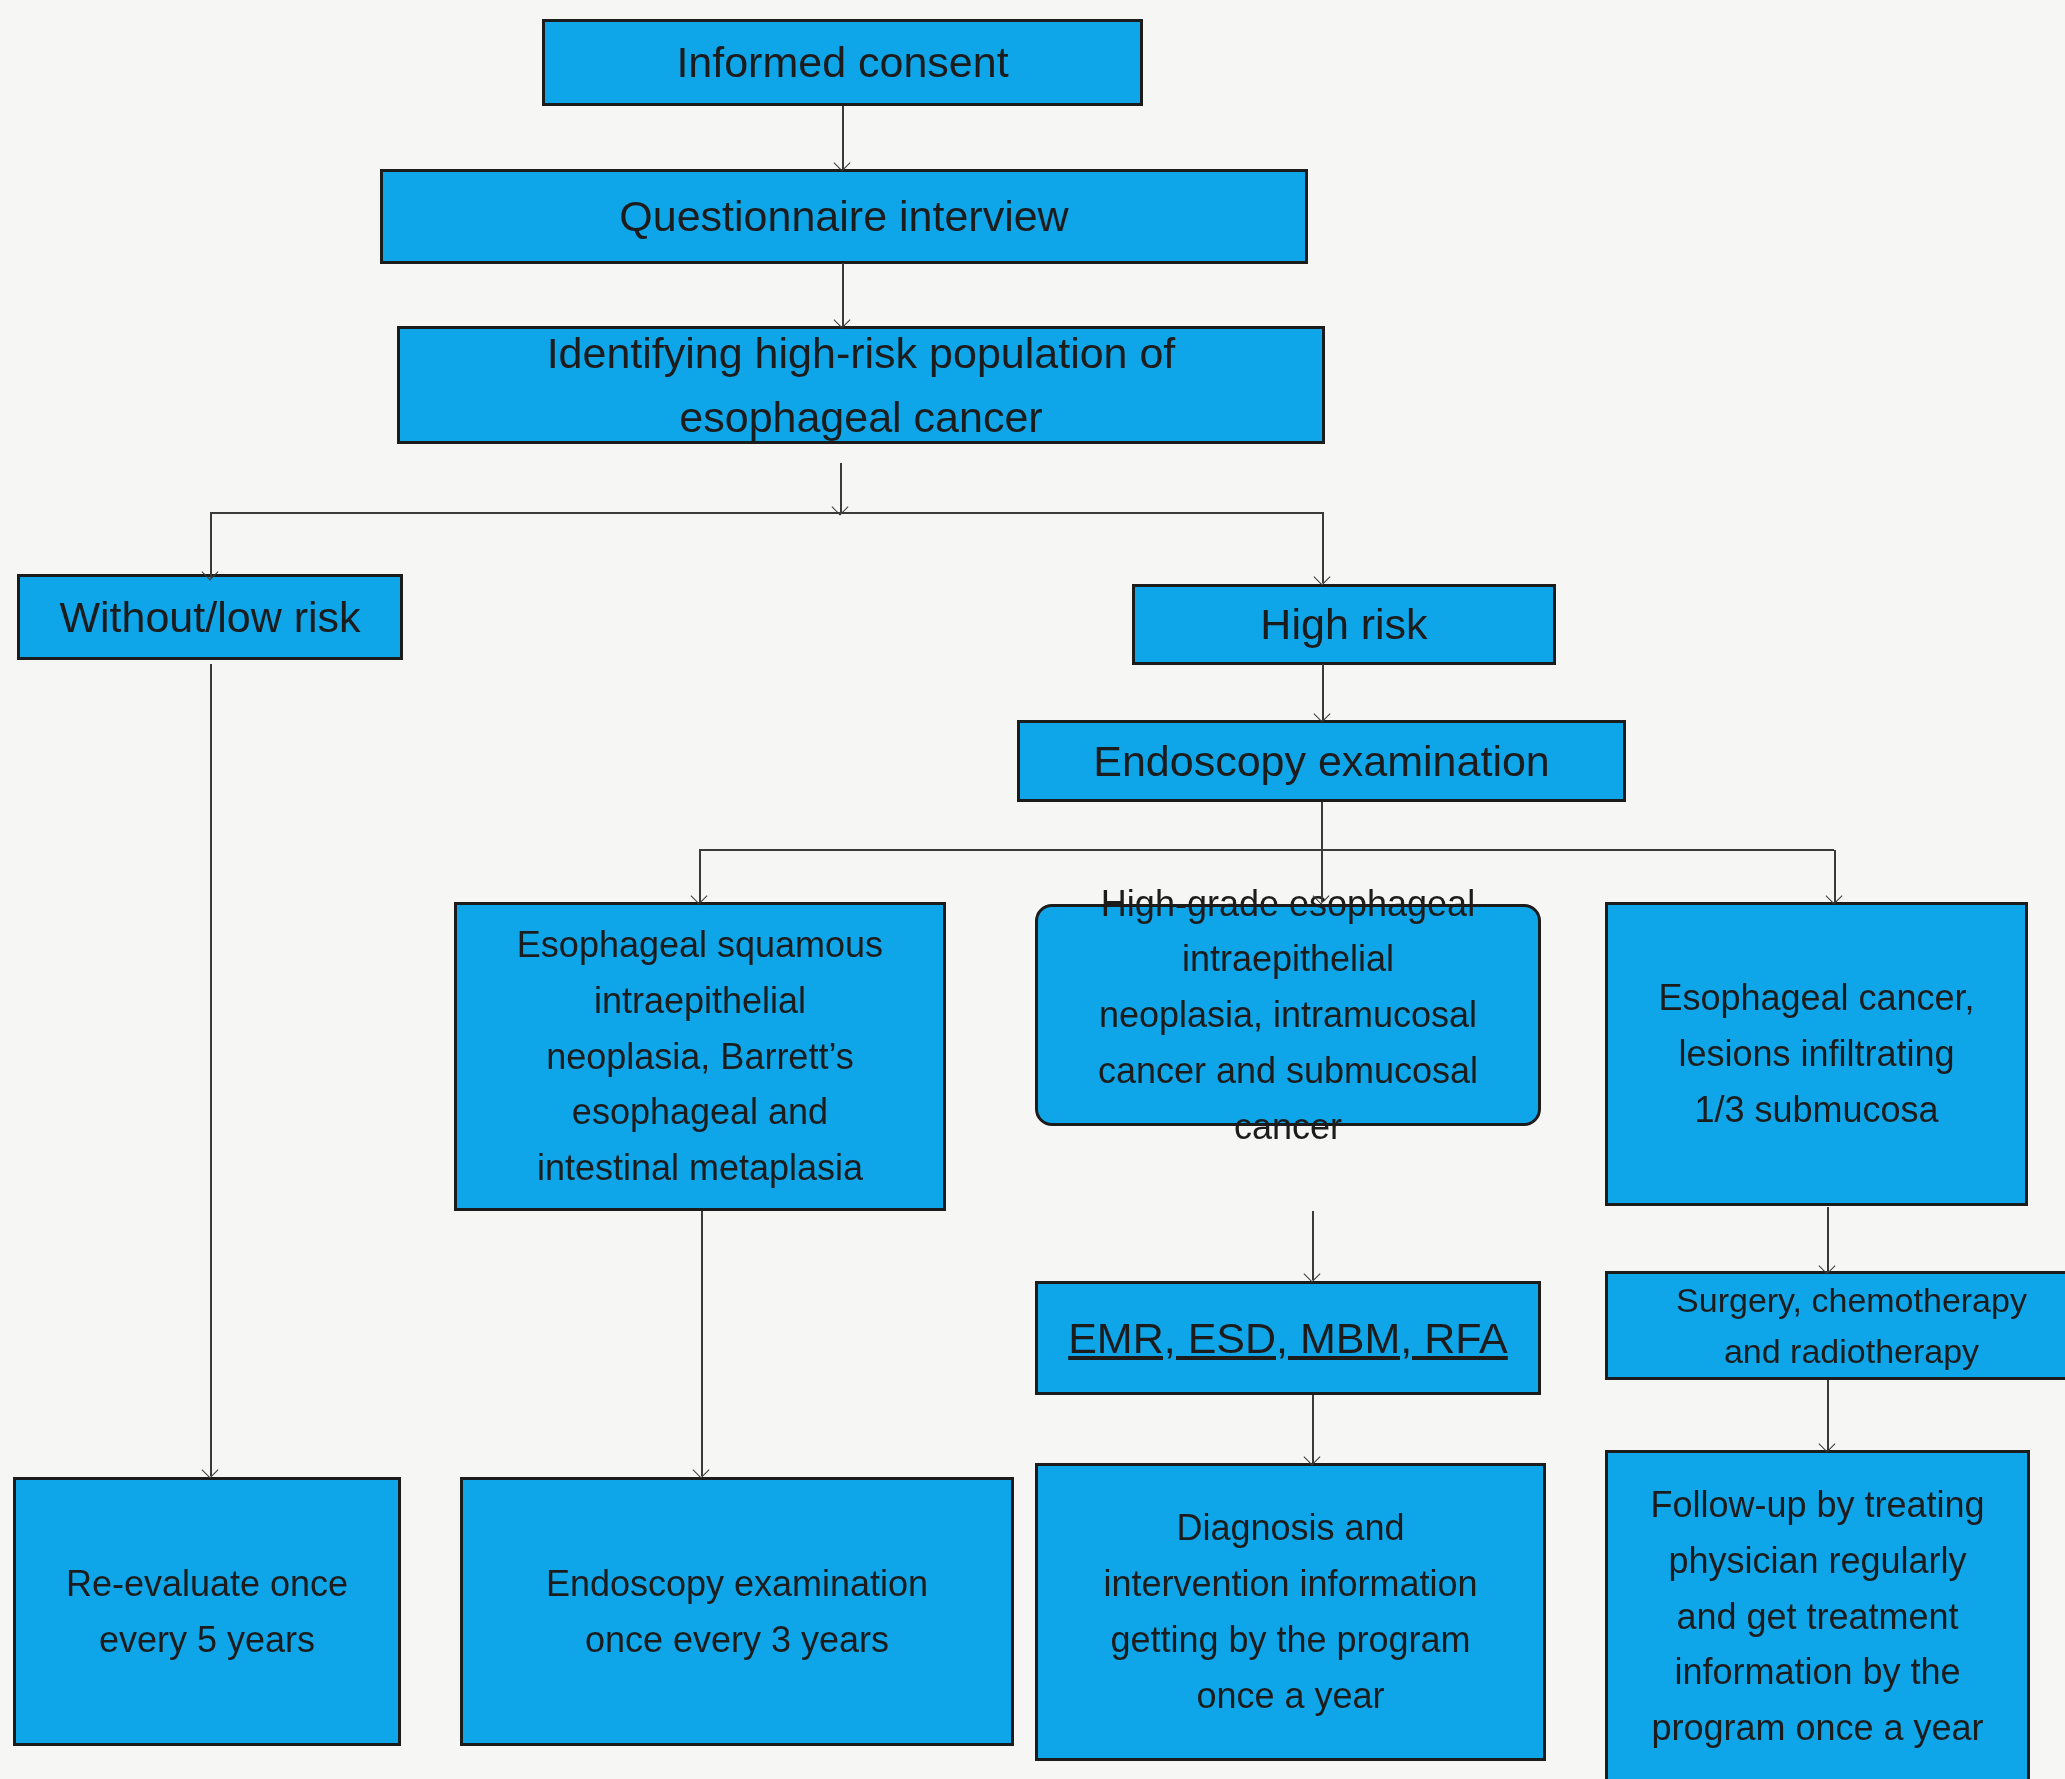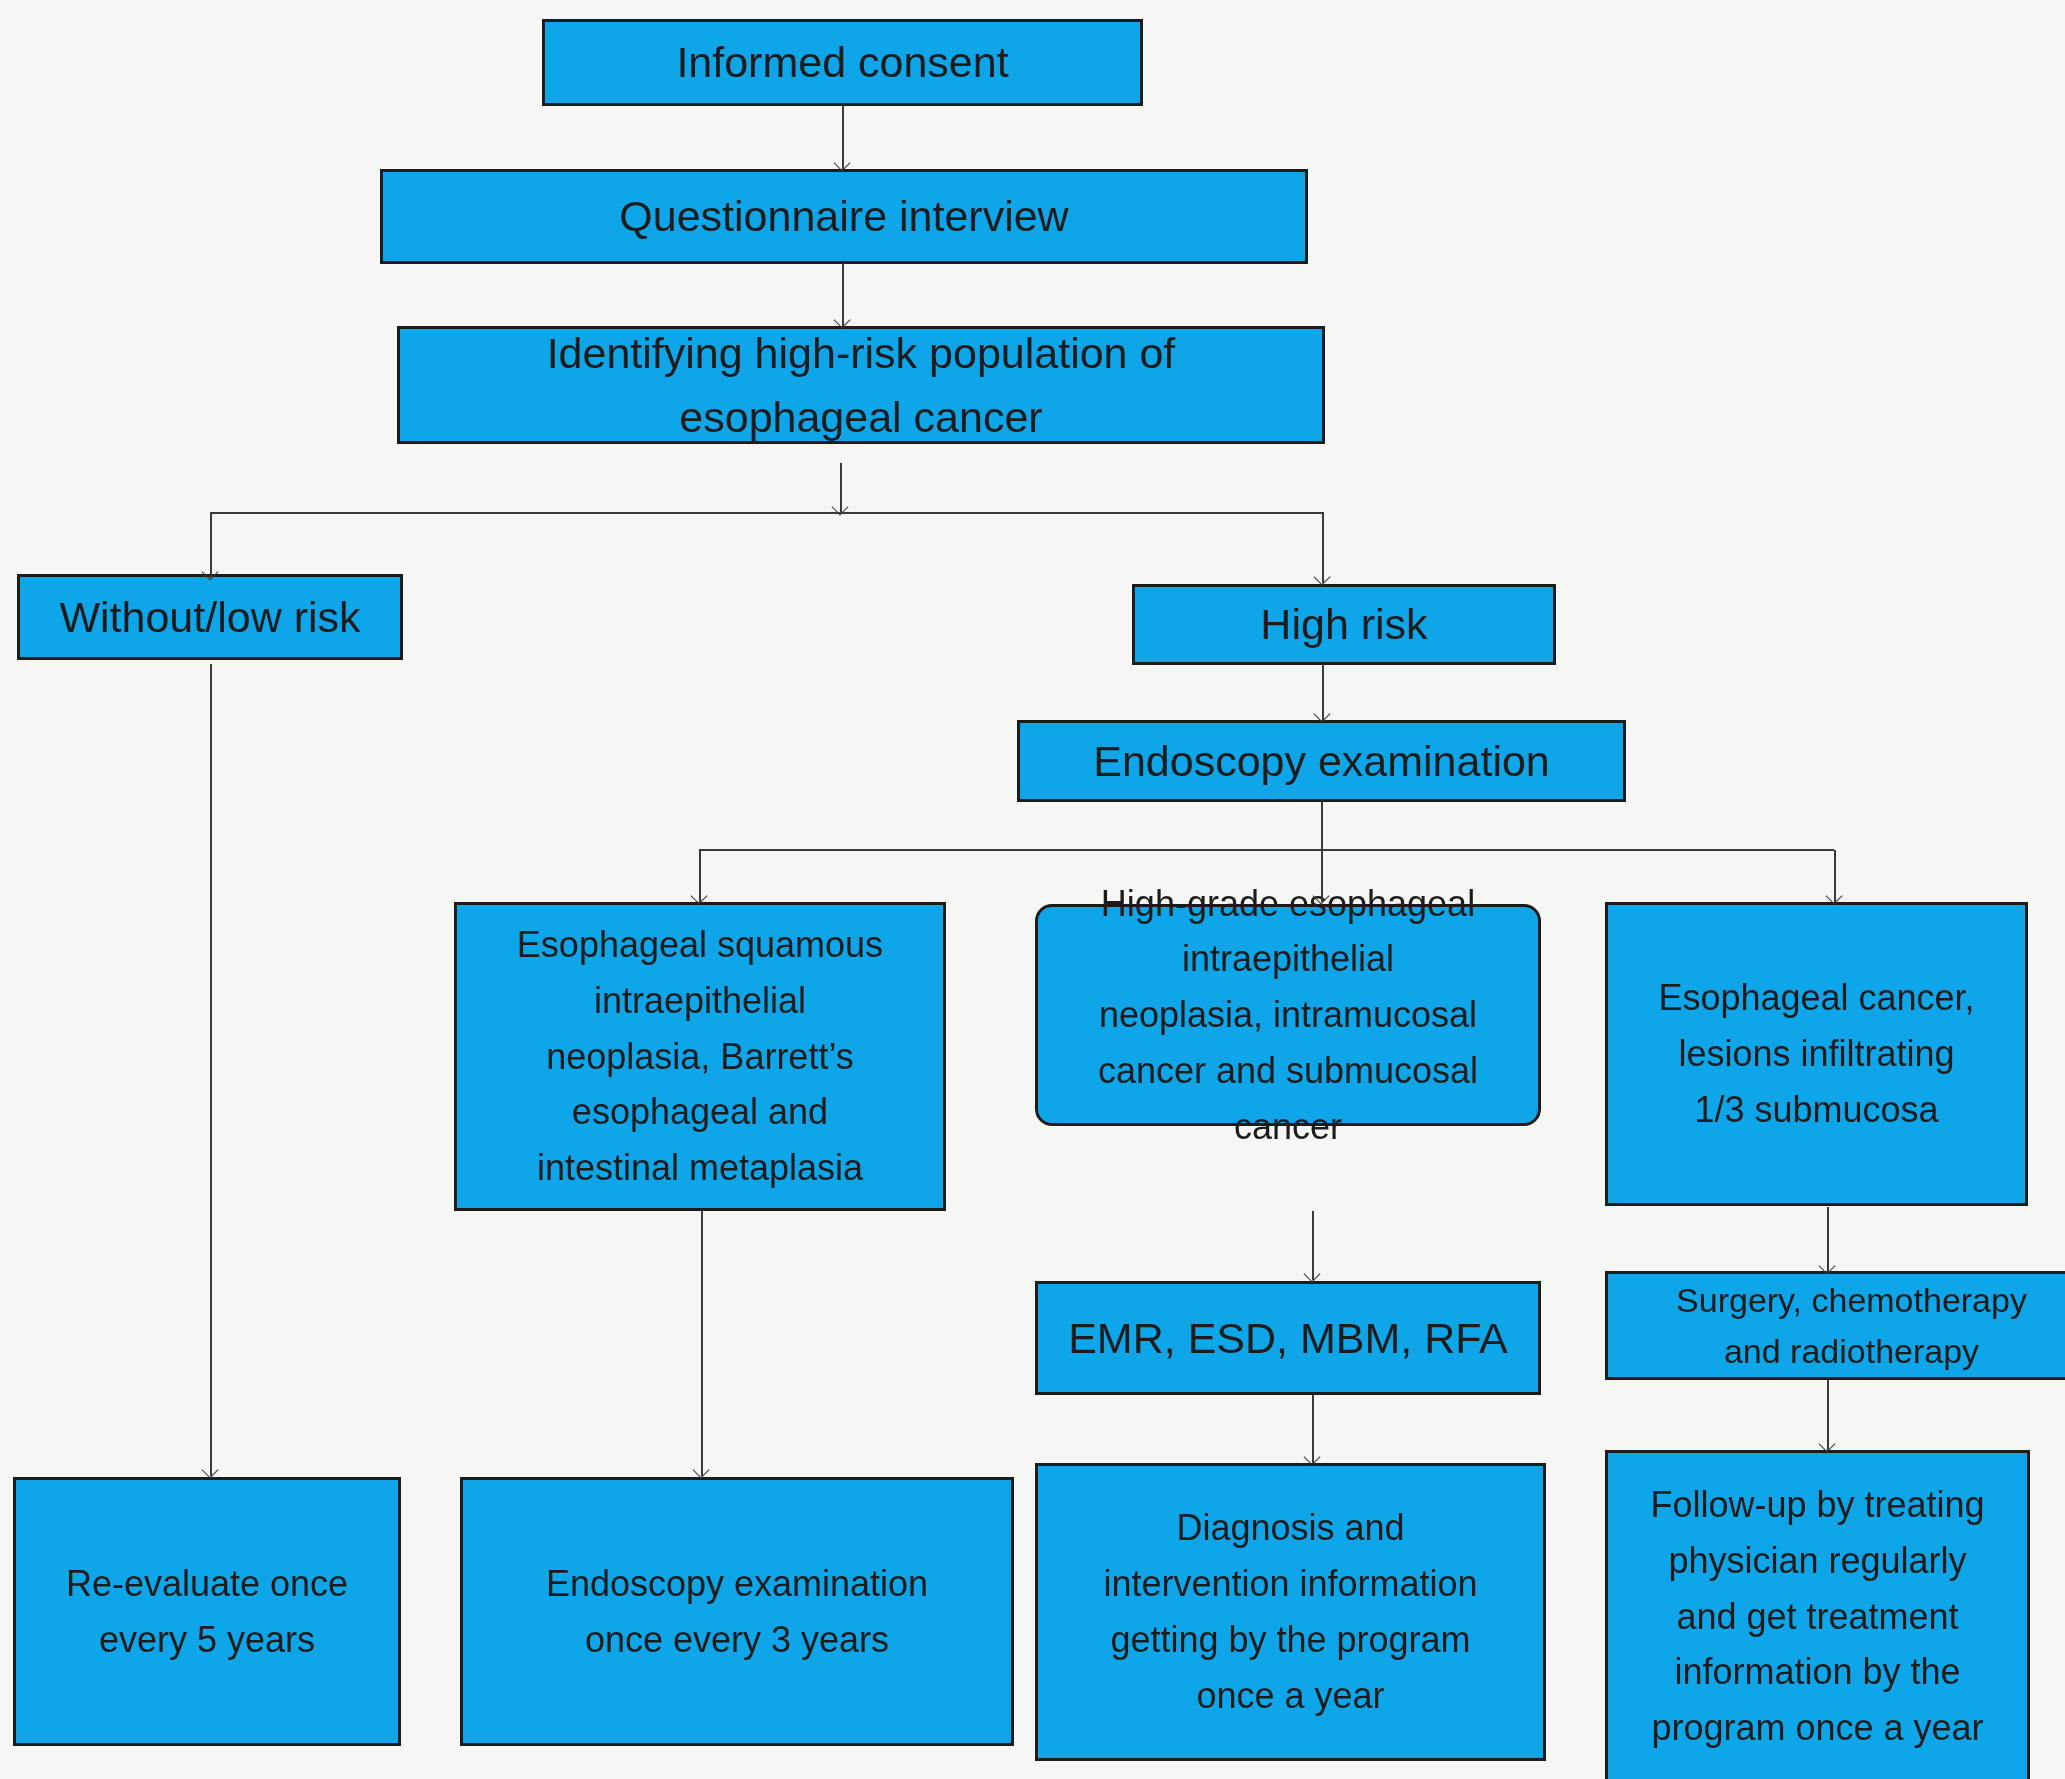--- a/index.html
+++ b/index.html
@@ -68,21 +68,21 @@
   <div class="node fs-l" style="left:1035px;top:904px;width:506px;height:222px;border-radius:17px;">High-grade esophageal
 intraepithelial
 neoplasia, intramucosal
 cancer and submucosal
 cancer</div>
 
   <div class="node fs-l" style="left:1605px;top:902px;width:423px;height:304px;">Esophageal cancer,
 lesions infiltrating
 1/3 submucosa</div>
 
-  <div class="node fs-xl" style="left:1035px;top:1281px;width:506px;height:114px;">EMR, ESD, MBM, RFA</div>
+  <div class="node fs-xl" style="left:1035px;top:1281px;width:506px;height:114px;text-decoration:underline;">EMR, ESD, MBM, RFA</div>
 
   <div class="node fs-m" style="left:1605px;top:1271px;width:493px;height:109px;">Surgery, chemotherapy
 and radiotherapy</div>
 
   <div class="node fs-l" style="left:13px;top:1477px;width:388px;height:269px;">Re-evaluate once
 every 5 years</div>
 
   <div class="node fs-l" style="left:460px;top:1477px;width:554px;height:269px;">Endoscopy examination
 once every 3 years</div>
 

